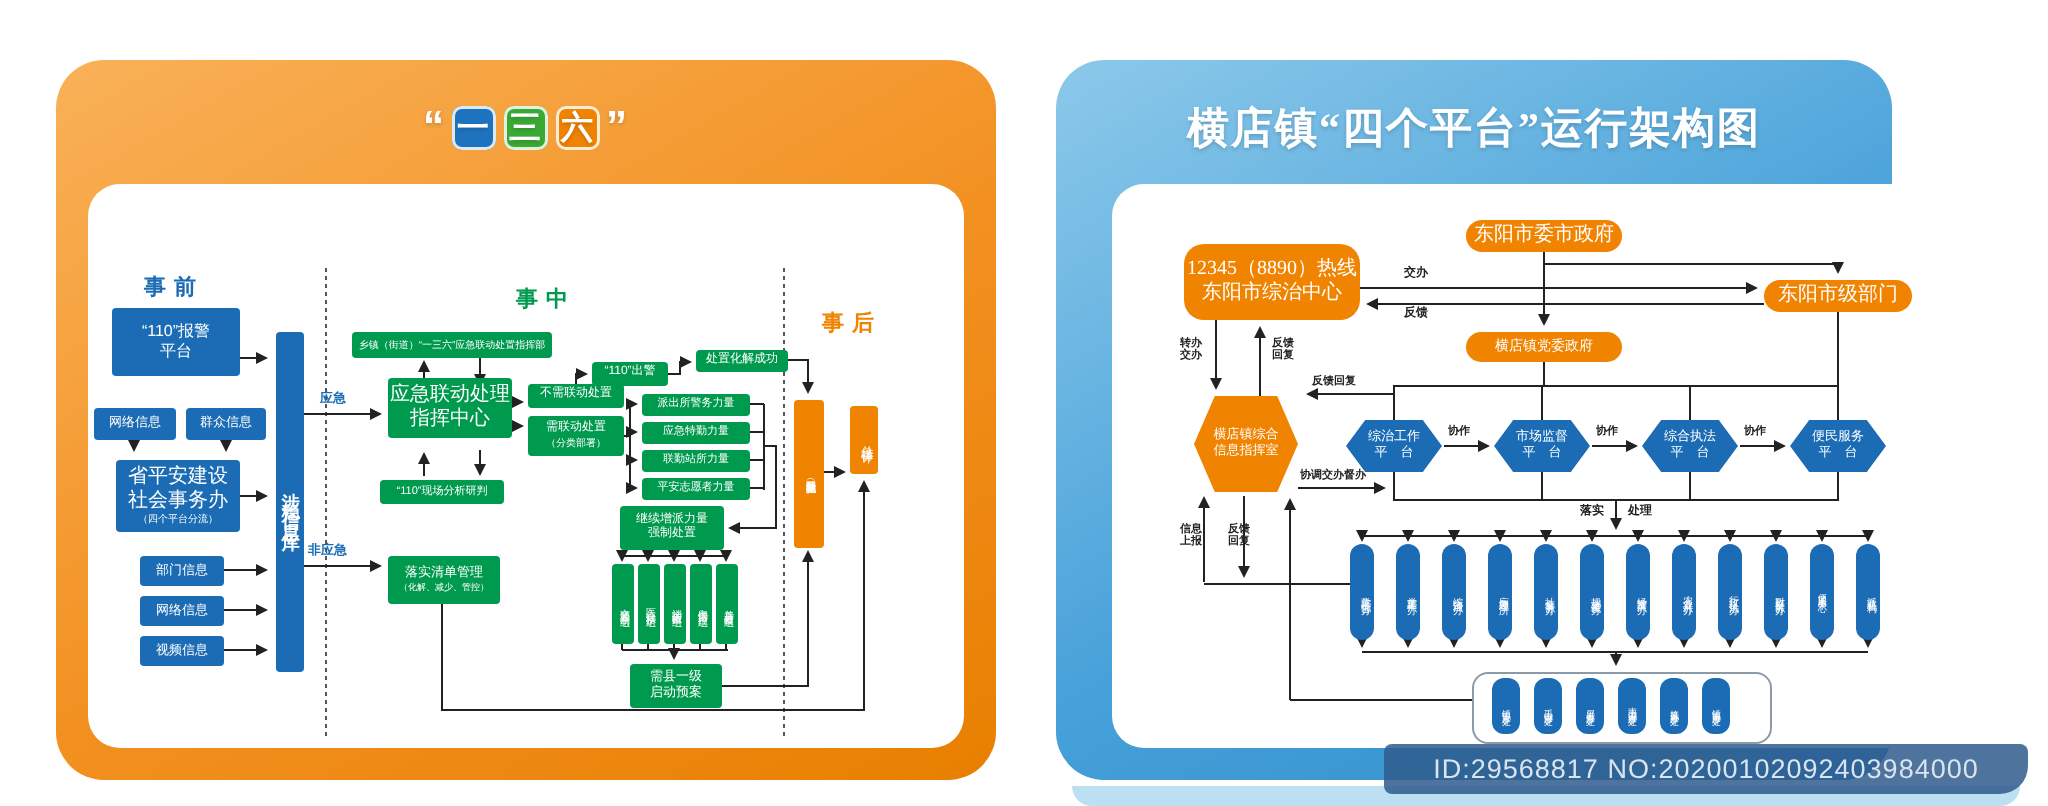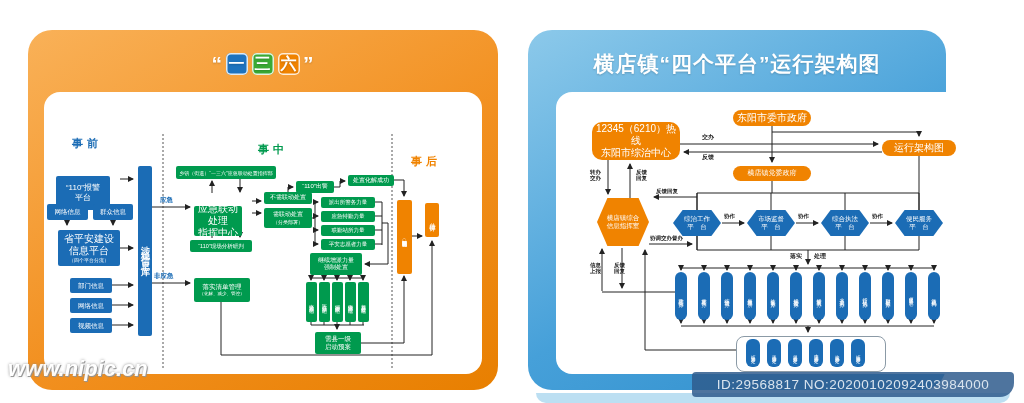--- a/index.html
+++ b/index.html
@@ -2,21 +2,21 @@
 <html><head>
 <meta charset="utf-8">
 <style>
   html,body{margin:0;padding:0}
   body{width:1024px;height:403px;position:relative;overflow:hidden;background:#fff;
        font-family:"Liberation Sans","DejaVu Sans",sans-serif;}
   .card{position:absolute;border-radius:24px;}
   .card-l{left:28px;top:30px;width:470px;height:360px;
           background:linear-gradient(150deg,#f9b158 0%,#f29020 55%,#e87f00 100%);}
   .card-r{left:528px;top:30px;width:418px;height:360px;
-          background:linear-gradient(150deg,#8cc9ea 0%,#46a0d9 55%,#2e8dcb 100%);}
+          background:linear-gradient(150deg,#8cc9ea 0%,#46a0d9 55%,#2e8dcb 100%);font-family:Liberation Serif, serif;}
   .strip{position:absolute;left:536px;top:393px;width:474px;height:10px;background:#bcdff2;
          border-radius:0 0 12px 12px;z-index:0;}
   .cardtitle{position:absolute;left:0;right:0;top:12px;height:44px;display:flex;align-items:center;
              justify-content:center;gap:2px;color:#fff;font-weight:bold;font-size:21px;
              letter-spacing:1px;text-shadow:0 1px 2px rgba(0,0,0,.18);}
   .sq{display:inline-flex;width:22px;height:22px;border-radius:5px;align-items:center;justify-content:center;
       font-size:16px;color:#fff;margin:0 1px;box-shadow:inset 0 0 0 1.5px rgba(255,255,255,.85);}
   .sqb{background:#1e73be}.sqg{background:#3aaa35}.sqo{background:#f08300}
   .panel{position:absolute;top:62px;background:#fff;border-radius:16px;}
   .panel-l{left:16px;width:438px;height:282px;}
@@ -119,39 +119,39 @@
         <path d="M317 251 H360 V184"></path>
         <path d="M177 210 V263 H388 V149"></path>
         <path d="M368 144 H378"></path>
       </g>
     </svg>
 
     <span class="hdr cb" style="left:28px;top:44px">事前</span>
     <span class="hdr cg" style="left:214px;top:50px">事中</span>
     <span class="hdr co" style="left:367px;top:62px">事后</span>
 
-    <div class="node b ml f8" style="left:12px;top:84px;width:54px;height:34px">“110”报警
+    <div class="node b ml f8" style="left:12px;top:62px;width:64px;height:34px">“110”报警
 平台</div>
     <div class="node b f65" style="left:3px;top:112px;width:41px;height:16px">网络信息</div>
     <div class="node b f65" style="left:49px;top:112px;width:40px;height:16px">群众信息</div>
     <div class="node b" style="left:14px;top:138px;width:62px;height:36px">
       <span class="ml f75">省平安建设
-信息平台</span>
+社会事务办</span>
       <span class="f5">（四个平台分流）</span>
     </div>
     <div class="node b f65" style="left:26px;top:186px;width:42px;height:15px">部门信息</div>
     <div class="node b f65" style="left:26px;top:206px;width:42px;height:15px">网络信息</div>
     <div class="node b f65" style="left:26px;top:226px;width:42px;height:15px">视频信息</div>
     <div class="node b vert bar" style="left:94px;top:74px;width:14px;height:170px">涉稳信息库</div>
 
     <span class="lbl f65 cb" style="left:116px;top:104px">应急</span>
     <span class="lbl f65 cb" style="left:110px;top:180px">非应急</span>
 
     <div class="node g f5" style="left:132px;top:74px;width:100px;height:13px">乡镇（街道）“一三六”应急联动处置指挥部</div>
-    <div class="node g ml f75" style="left:150px;top:114px;width:48px;height:30px">应急联动处理
+    <div class="node g ml f75" style="left:150px;top:97px;width:62px;height:30px">应急联动处理
 指挥中心</div>
     <div class="node g f55" style="left:146px;top:148px;width:62px;height:12px">“110”现场分析研判</div>
     <div class="node g f6" style="left:220px;top:100px;width:48px;height:12px">不需联动处置</div>
     <div class="node g" style="left:220px;top:116px;width:48px;height:20px">
       <span class="f6">需联动处置</span>
       <span class="f5">（分类部署）</span>
     </div>
     <div class="node g f6" style="left:252px;top:89px;width:38px;height:12px">“110”出警</div>
     <div class="node g f6" style="left:304px;top:83px;width:46px;height:11px">处置化解成功</div>
     <div class="node g f55" style="left:277px;top:105px;width:54px;height:11px">派出所警务力量</div>
@@ -243,23 +243,23 @@
           <path d="M355 228 V231"></path>
           <path d="M378 228 V231"></path>
         <path d="M252 234 V240"></path>
         <path d="M46 199 V157"></path>
         <path d="M66 156 V196"></path>
         <path d="M89 258 V158"></path>
       </g>
     </svg>
 
     <div class="node o pill f75" style="left:177px;top:18px;width:78px;height:16px">东阳市委市政府</div>
-    <div class="node o r10 ml f75" style="left:36px;top:30px;width:88px;height:38px">12345（6210）热线
+    <div class="node o r10 ml f75" style="left:36px;top:30px;width:88px;height:38px">12345（8890）热线
 东阳市综治中心</div>
-    <div class="node o pill f75" style="left:326px;top:48px;width:74px;height:16px">运行架构图</div>
+    <div class="node o pill f75" style="left:326px;top:48px;width:74px;height:16px">东阳市级部门</div>
     <div class="node o pill f7" style="left:177px;top:74px;width:78px;height:15px">横店镇党委政府</div>
     <div class="node o hex ml f65" style="left:41px;top:106px;width:52px;height:48px">横店镇综合
 信息指挥室</div>
 
     <div class="node b hex ml f65" style="left:117px;top:118px;width:48px;height:26px">综治工作
 平　台</div>
     <div class="node b hex ml f65" style="left:191px;top:118px;width:48px;height:26px">市场监督
 平　台</div>
     <div class="node b hex ml f65" style="left:265px;top:118px;width:48px;height:26px">综合执法
 平　台</div>
@@ -301,15 +301,14 @@
     <span class="lbl f6" style="left:234px;top:161px">落实</span>
     <span class="lbl f6" style="left:258px;top:161px">处理</span>
     <span class="lbl f55" style="left:34px;top:170px">信息
 上报</span>
     <span class="lbl f55" style="left:58px;top:170px">反馈
 回复</span>
   </div>
 </div>
 
 <div class="wm">
-  <span class="url">www.nipic.cn</span>
 </div>
 <div class="badge">ID:29568817 NO:20200102092403984000</div>
 
 </body></html>

